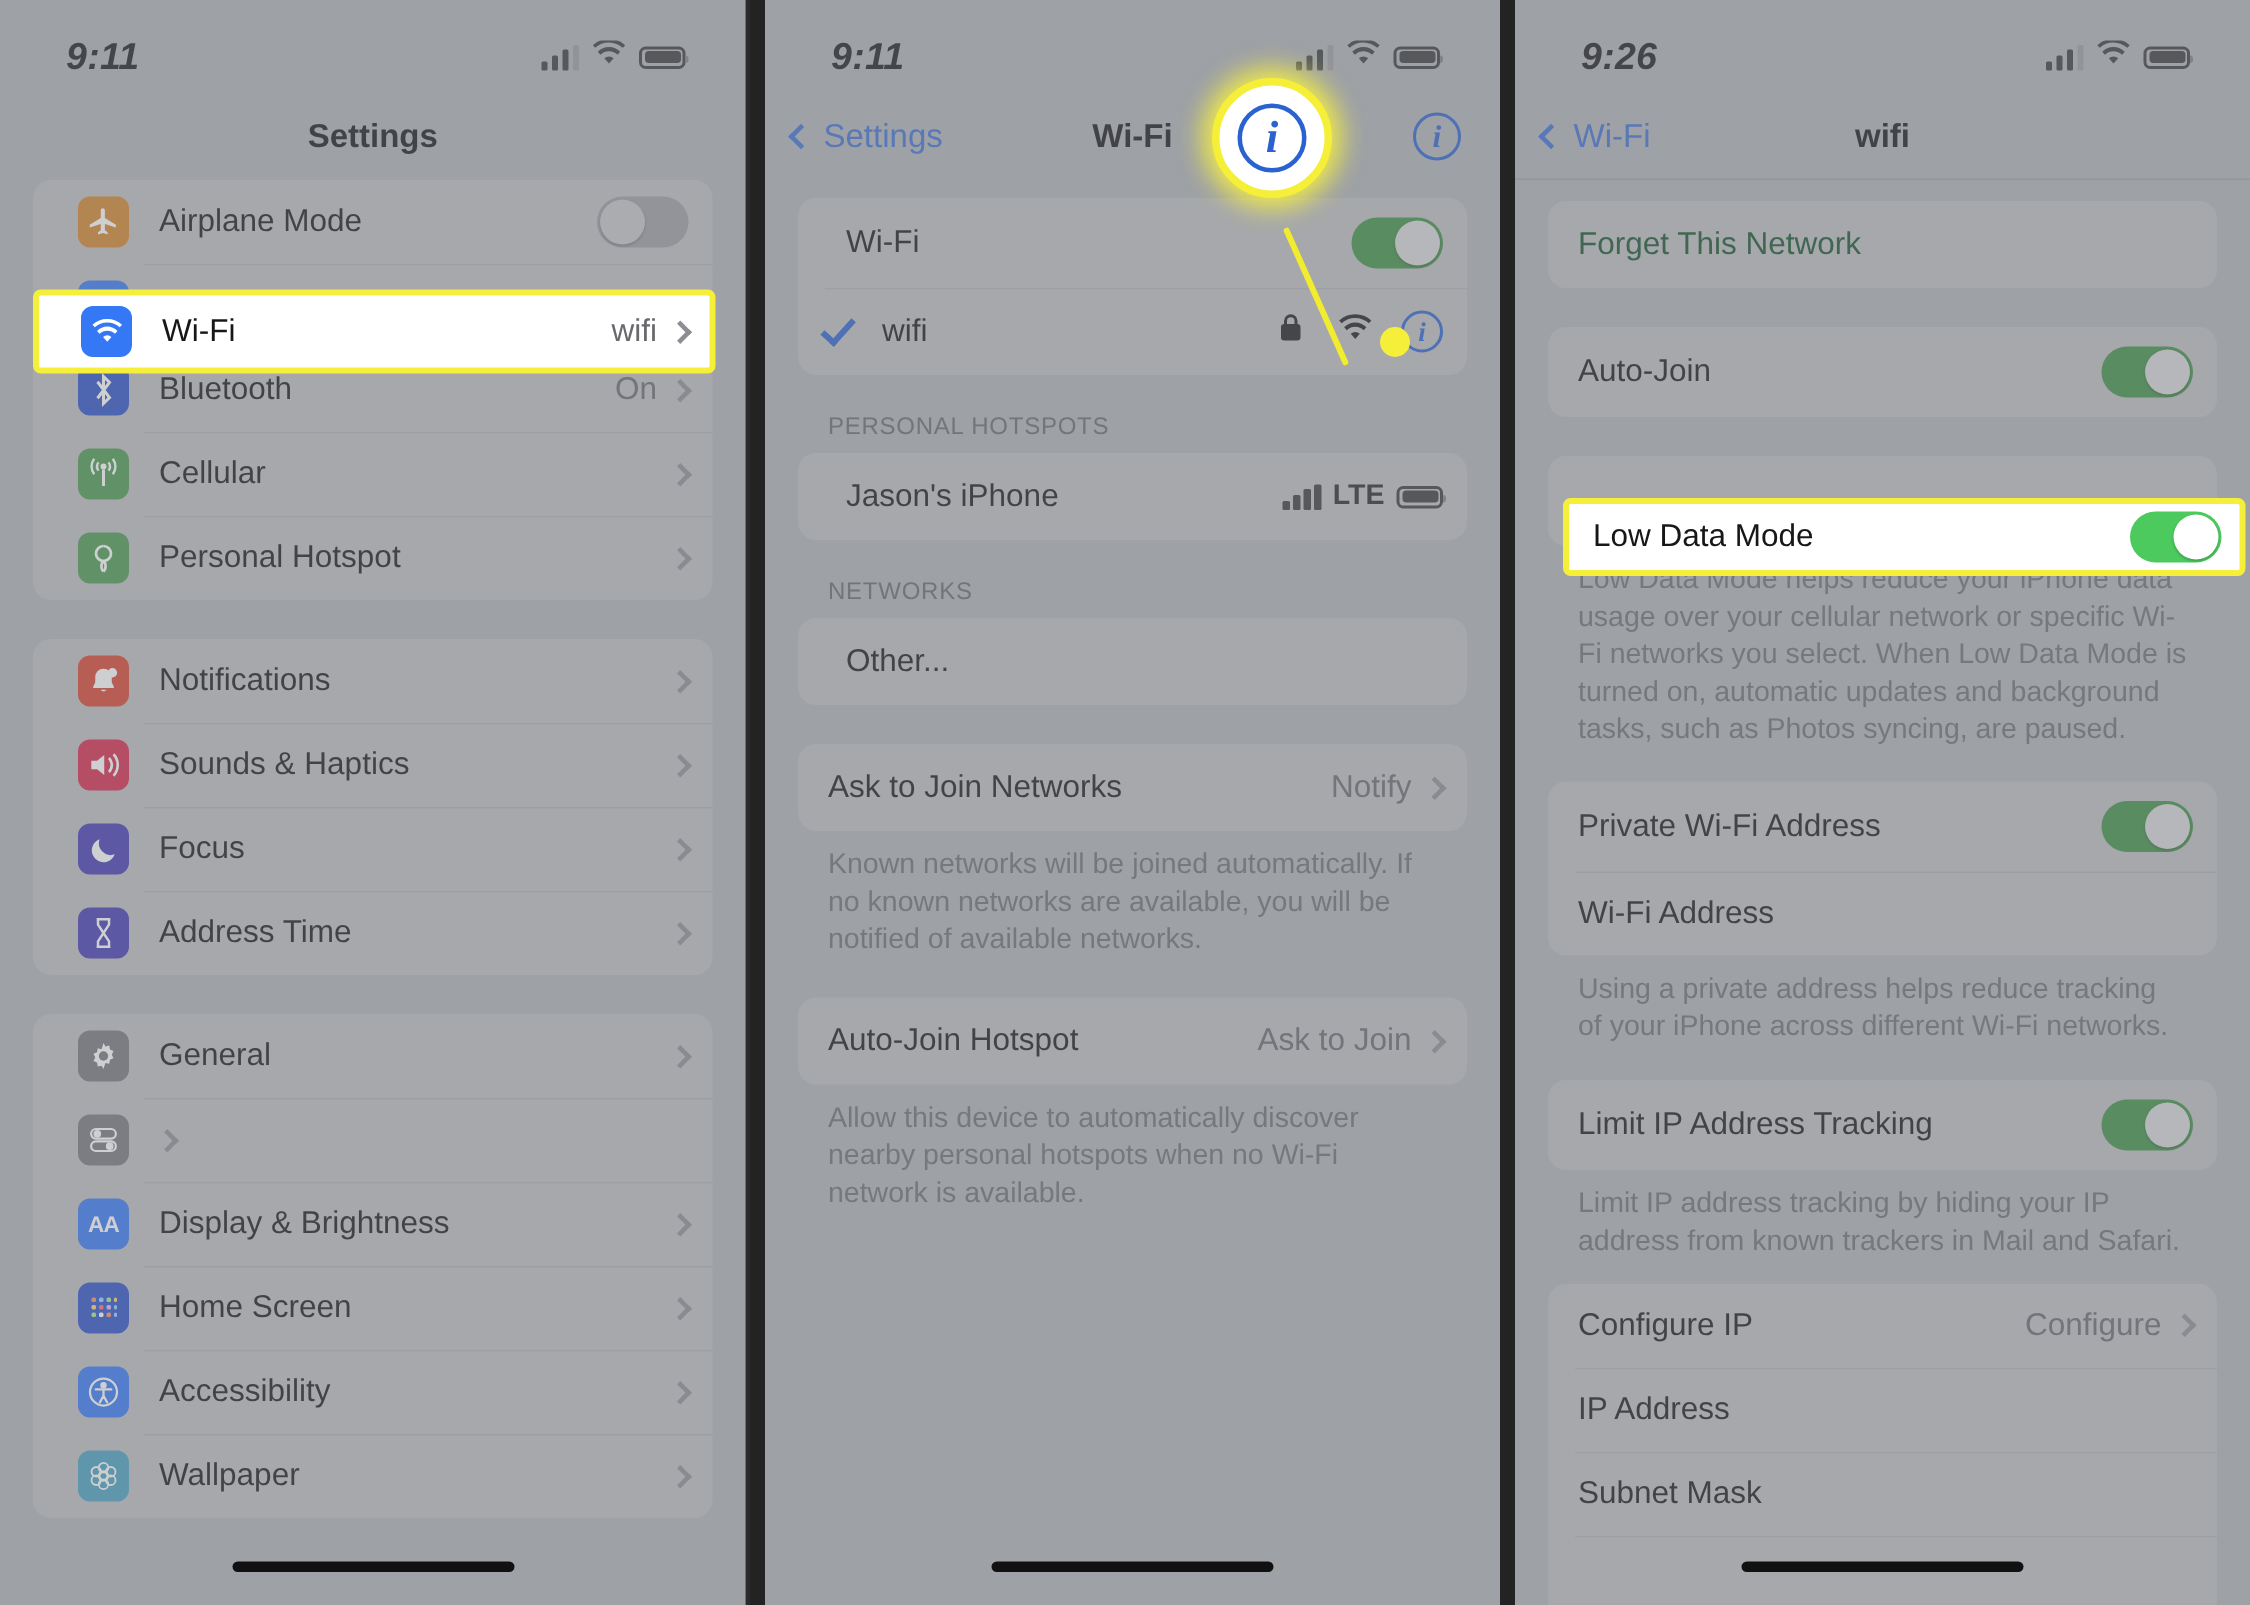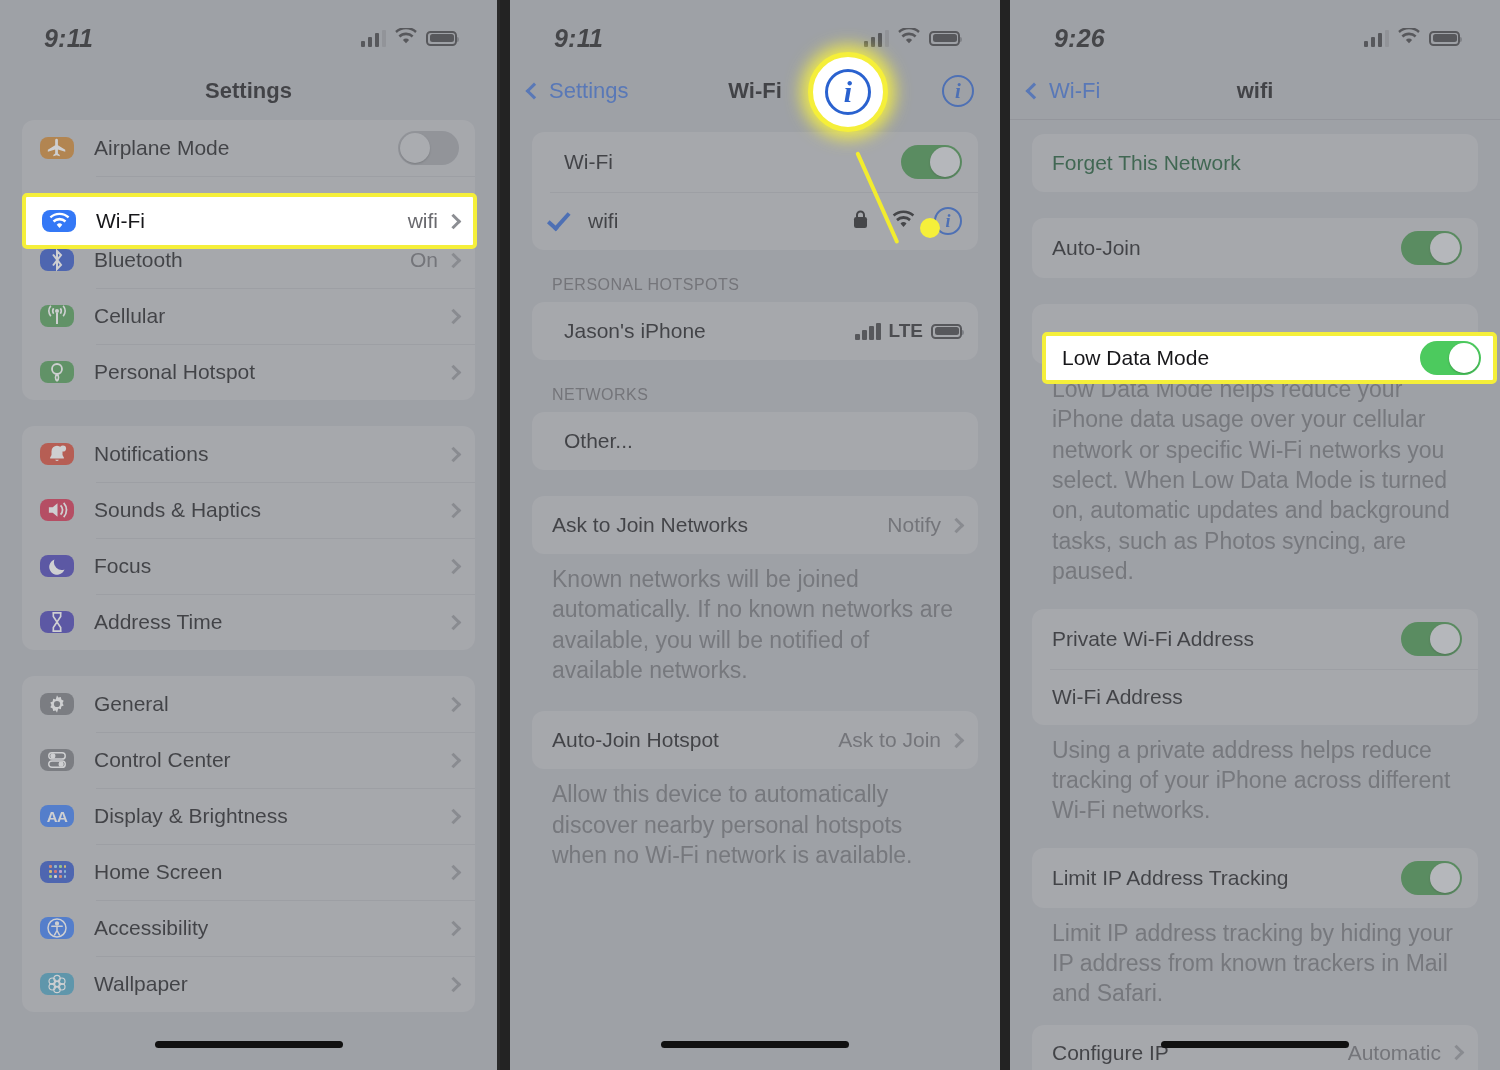--- a/index.html
+++ b/index.html
@@ -98,33 +98,33 @@
   .row-label.blue { color: #14532d; }
   .row-value { font-size: 21px; color: #69696e; margin-right: 10px; }
   .chev-r {
     width: 11px; height: 11px;
     border-top: 3px solid #8c8e93; border-right: 3px solid #8c8e93;
     transform: rotate(45deg); flex: 0 0 auto;
   }
 
   
   .appicon {
-    width: 34px; height: 22px; border-radius: 8px;
+    width: 34px; height: 34px; border-radius: 8px;
     margin-right: 20px; flex: 0 0 auto;
     display:flex; align-items:center; justify-content:center;
-    color:#fff; font-size:17px; font-weight:700;
+    color:#fff; font-size:17px; font-weight:700;margin-left:12px;
   }
   .appicon svg { display:block; }
 
   .group-header {
     font-size: 16px; color: #69696e; letter-spacing: .5px;
     padding: 0 0 8px 20px; text-transform: uppercase;
   }
   .footnote {
-    font-size: 23px; line-height: 1.32; color: #6d6f74;
+    font-size: 19px; line-height: 1.32; color: #6d6f74;
     padding: 10px 20px 0 20px; margin: -18px 0 26px 0;
   }
 
   
   .toggle {
     width: 61px; height: 34px; border-radius: 17px;
     background: #3f8f45; position: relative; flex: 0 0 auto;
   }
   .toggle.off { background: #9b9da2; }
   .toggle::after {
@@ -334,21 +334,20 @@
         </div>
         <div class="row inset">
           <span class="appicon" style="background:#76777c">
             <svg width="22" height="22" viewBox="0 0 24 24" fill="none" stroke="#fff" stroke-width="1.6">
                 <rect x="3" y="4" width="18" height="7" rx="3.5"></rect>
                 <circle cx="7.5" cy="7.5" r="2" fill="#fff"></circle>
                 <rect x="3" y="13" width="18" height="7" rx="3.5"></rect>
                 <circle cx="16.5" cy="16.5" r="2" fill="#fff"></circle>
               </svg>
           </span>
-          <span class="row-label">Control Center</span>
           <span class="chev-r"></span>
         </div>
         <div class="row inset">
           <span class="appicon" style="background:#3478f6;font-size:15px;letter-spacing:-.5px">AA</span>
           <span class="row-label">Display &amp; Brightness</span>
           <span class="chev-r"></span>
         </div>
         <div class="row inset">
           <span class="appicon" style="background:#2b50c8">
             <svg width="24" height="24" viewBox="0 0 24 24">
@@ -604,21 +603,21 @@
         <div class="row" style="min-height:60px;padding-left:20px">
           <span class="row-label">Limit IP Address Tracking</span>
           <span class="toggle"></span>
         </div>
       </div>
       <div class="footnote" style="margin-top:0;margin-bottom:16px">Limit IP address tracking by hiding your IP address from known trackers in Mail and Safari.</div>
 
       <div class="group">
         <div class="row" style="min-height:56px;padding-left:20px">
           <span class="row-label">Configure IP</span>
-          <span class="row-value">Automatic</span>
+          <span class="row-value">Configure</span>
           <span class="chev-r"></span>
         </div>
         <div class="row" style="min-height:56px;padding-left:20px">
           <span class="row-label">IP Address</span>
         </div>
         <div class="row" style="min-height:56px;padding-left:20px">
           <span class="row-label">Subnet Mask</span>
         </div>
         <div class="row" style="min-height:56px;padding-left:20px"></div>
       </div>

